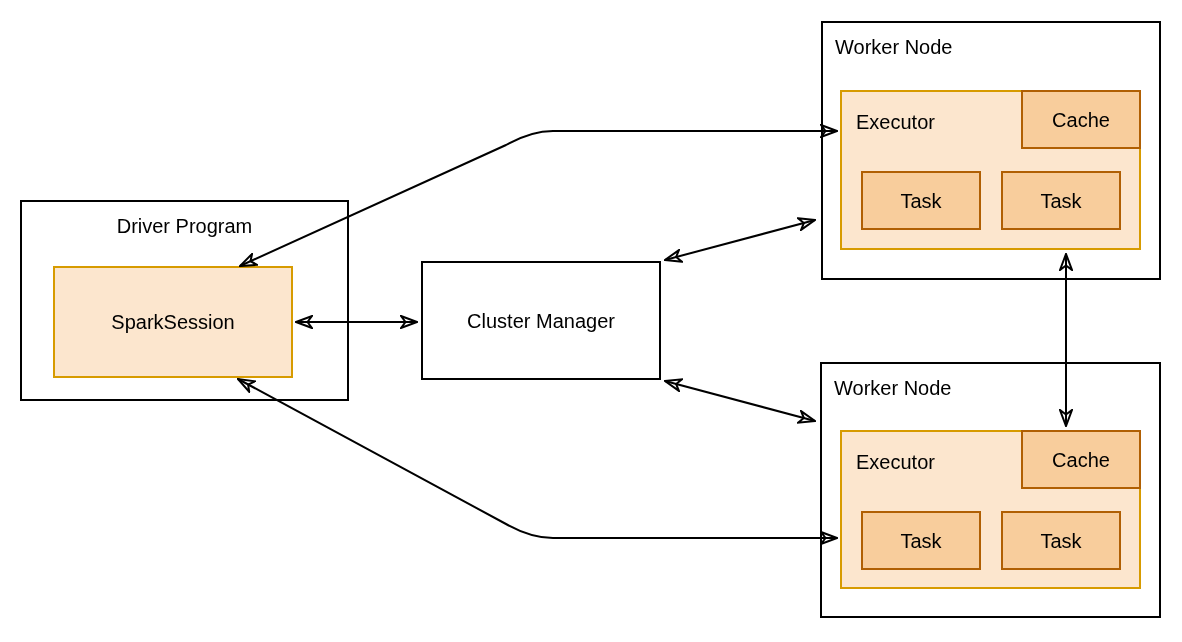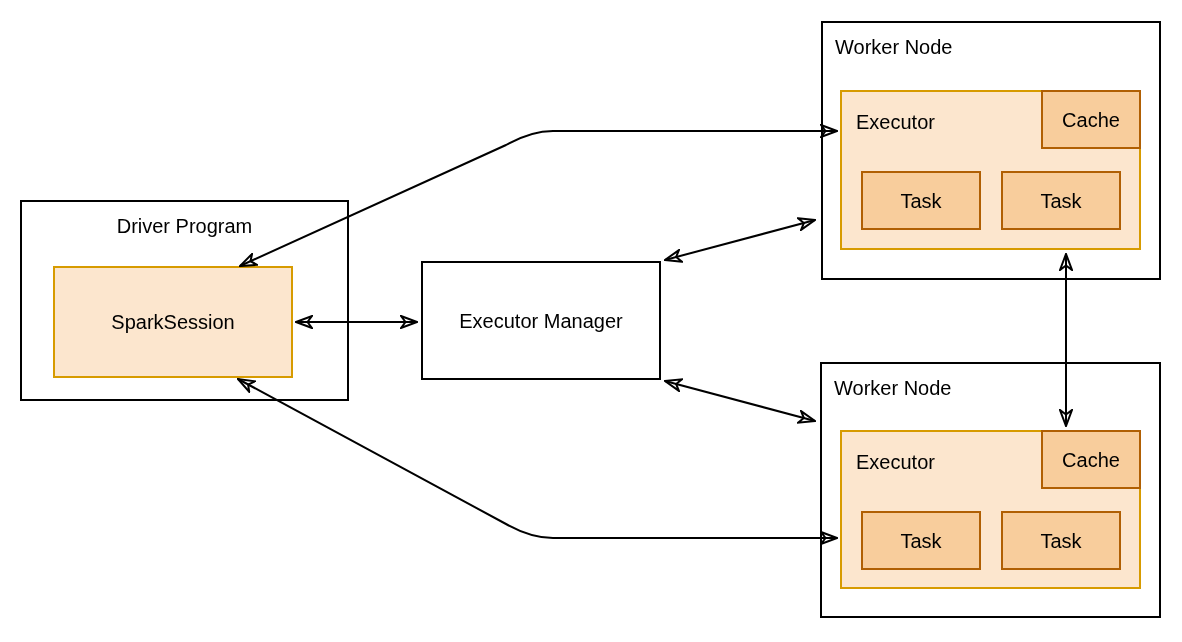--- a/index.html
+++ b/index.html
@@ -82,38 +82,38 @@
   #driver-program   { left: 20px;  top: 200px; width: 329px; height: 201px; }
   #spark-session    { left: 31px;  top: 64px;  width: 240px; height: 112px; }
   #cluster-manager  { left: 421px; top: 261px; width: 240px; height: 119px; }
 
   #worker-node-1    { left: 821px; top: 21px;  width: 340px; height: 259px; }
   #executor-1       { left: 17px;  top: 67px;  width: 301px; height: 160px; }
 
   #worker-node-2    { left: 820px; top: 362px; width: 341px; height: 256px; }
   #executor-2       { left: 18px;  top: 66px;  width: 301px; height: 159px; }
 
-  .cache-box  { top: -2px; right: -2px; width: 100px; height: 59px; }
+  .cache-box  { top: -2px; right: -2px; width: 120px; height: 59px; }
   .task-1     { left: 19px;  top: 79px; width: 120px; height: 59px; }
   .task-2     { left: 159px; top: 79px; width: 120px; height: 59px; }
 </style>
 </head>
 <body>
 
 <div class="canvas">
 
   <div class="box outer-box" id="driver-program">
     <div class="label title-center">Driver Program</div>
     <div class="box executor-box" id="spark-session">
       <div class="label centered-label">SparkSession</div>
     </div>
   </div>
 
   <div class="box outer-box" id="cluster-manager">
-    <div class="label centered-label">Executor Manager</div>
+    <div class="label centered-label">Cluster Manager</div>
   </div>
 
   <div class="box outer-box" id="worker-node-1">
     <div class="label title-left">Worker Node</div>
     <div class="box executor-box" id="executor-1">
       <div class="label executor-label">Executor</div>
       <div class="box cell-box cache-box">
         <span class="label">Cache</span>
       </div>
       <div class="box cell-box task-1">

